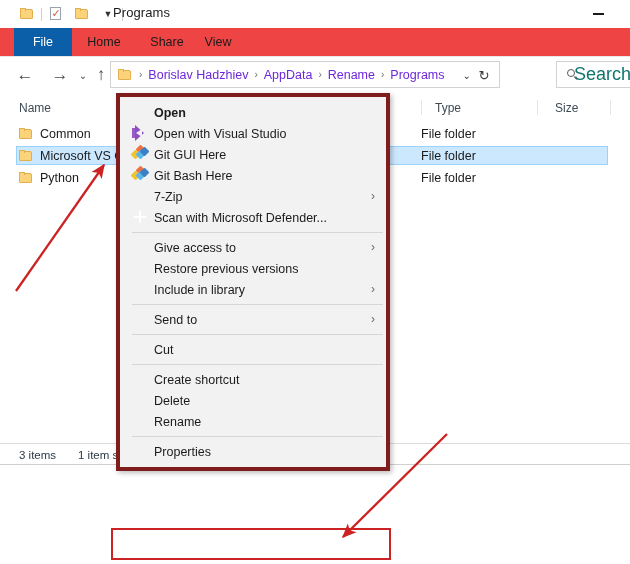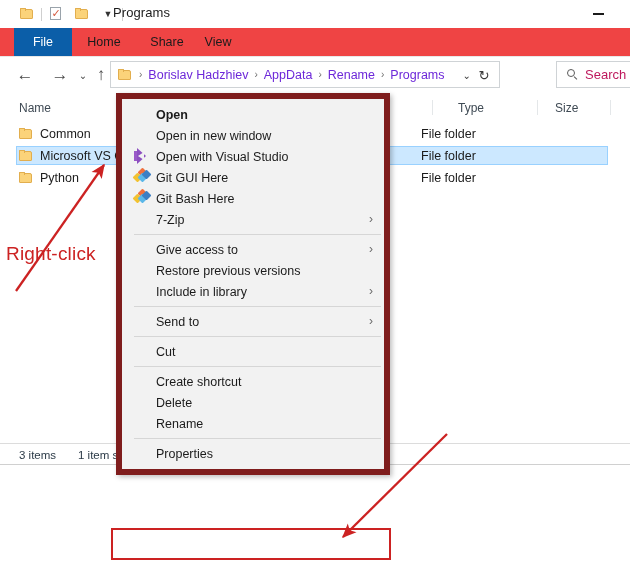--- a/index.html
+++ b/index.html
@@ -52,27 +52,27 @@
   #address-box{position:absolute;left:110px;top:4px;width:390px;height:27px;background:#fff;border:1px solid #cfd3d6;box-sizing:border-box;display:flex;align-items:center;}
   #address-box .folder-ico{margin-left:7px;margin-right:3px;}
   .crumb{font-size:12.5px;color:#6d28d9;padding:0 2px;}
   .crumb-sep{font-size:10px;color:#6f6f6f;padding:0 4px;}
   #address-caret{position:absolute;right:28px;top:0;height:27px;display:flex;align-items:center;font-size:10px;color:#3a3a3a;}
   #refresh-button{position:absolute;right:4px;top:0;height:27px;width:22px;display:flex;align-items:center;justify-content:center;font-size:13px;color:#3a3a3a;}
   #search-box{position:absolute;left:556px;top:4px;width:74px;height:27px;background:#fff;border:1px solid #cfd3d6;border-right:none;box-sizing:border-box;display:flex;align-items:center;}
   #search-icon{margin-left:10px;margin-right:7px;width:11px;height:11px;position:relative;}
   #search-icon:before{content:"";position:absolute;left:0;top:0;width:8px;height:8px;border:1.3px solid #5a5a5a;border-radius:50%;box-sizing:border-box;}
   #search-icon:after{content:"";position:absolute;left:7px;top:7px;width:4px;height:1.3px;background:#5a5a5a;transform:rotate(45deg);transform-origin:left center;}
-  #search-placeholder{font-size:13px;color:#be185d;}
+  #search-placeholder{font-size:18px;color:#0f766e;}
 
   
   #column-headers{position:absolute;left:0;top:95px;width:630px;height:26px;background:#fff;}
   .colhdr{position:absolute;top:0;height:26px;display:flex;align-items:center;font-size:12px;color:#3f4a54;}
   #col-name{left:19px;}
-  #col-type{left:432px;padding-left:25px;border-left:1px solid #e4e7e9;height:15px;margin-top:5px;align-items:center;}
+  #col-type{left:421px;padding-left:13px;border-left:1px solid #e4e7e9;height:15px;margin-top:5px;align-items:center;}
   #col-size{left:537px;padding-left:17px;border-left:1px solid #e4e7e9;height:15px;margin-top:5px;align-items:center;}
   #col-end-div{position:absolute;left:610px;top:100px;width:1px;height:15px;background:#e4e7e9;}
 
   #file-list{position:absolute;left:0;top:124px;width:630px;height:58px;}
   .file-row{position:absolute;left:0;width:630px;height:19px;}
   .file-row .namecell{position:absolute;left:19px;top:0;height:19px;display:flex;align-items:center;gap:7px;width:400px;}
   .file-row .fname{font-size:12.5px;color:#1b1b1b;white-space:nowrap;}
   .file-row .typecell{position:absolute;left:421px;top:0;height:19px;display:flex;align-items:center;font-size:12.5px;color:#1b1b1b;}
   .file-row.selected .selbg{position:absolute;left:16px;top:0;width:592px;height:19px;background:#cce8ff;border:1px solid #99d1ff;box-sizing:border-box;}
 
@@ -80,21 +80,21 @@
   #status-bar{position:absolute;left:0;top:443px;width:630px;height:22px;background:#fff;border-top:1px solid #dcdcdc;}
   #status-bar .stext{position:absolute;top:0;height:22px;display:flex;align-items:center;font-size:11.5px;color:#2b3a47;text-align:center;}
   #status-items{left:19px;}
   #status-selected{left:78px;}
 
   #window-bottom-edge{position:absolute;left:0;top:464px;width:630px;height:1px;background:#d0d0d0;}
   #page-below{position:absolute;left:0;top:465px;width:630px;height:99px;background:#ffffff;}
 
   
   #context-menu{position:absolute;left:116px;top:93px;width:274px;
-    background:#f2f2f2;border:6px solid #7f1d1d;box-sizing:border-box;
+    background:#f2f2f2;border:4px solid #7f1d1d;box-sizing:border-box;
     box-shadow:2px 2px 5px rgba(0,0,0,.26);}
   .mi{position:relative;height:21px;display:flex;align-items:center;cursor:default;}
   .mi .micon{position:absolute;left:12px;top:2px;width:17px;height:17px;}
   .mi .mlabel{position:absolute;left:34px;font-size:12.5px;color:#1b1b1b;white-space:nowrap;}
   .mi .mlabel.bold{font-weight:bold;}
   .mi .chev{position:absolute;right:11px;font-size:12px;color:#6b6b6b;line-height:21px;}
   .msep{height:1px;background:#d6d6d6;margin:4px 3px 4px 12px;}
   .mpad-top{height:5px;}
   .mpad-bot{height:5px;}
 
@@ -228,43 +228,46 @@
   <div id="window-bottom-edge"></div>
   <div id="page-below"></div>
 
   <div id="context-menu">
     <div class="mpad-top"></div>
 
     <div class="mi">
       <span class="mlabel bold">Open</span>
     </div>
     <div class="mi">
-      <span class="mlabel">Open in new window</span>
-    </div>
-    <div class="mi">
       <span class="micon">
         <span class="vs-icon"><span class="vleft"></span><span class="vtri"></span><span class="vtri2"></span></span>
       </span>
       <span class="mlabel">Open with Visual Studio</span>
     </div>
     <div class="mi">
       <span class="micon">
         <span class="git-icon"><span class="d1"></span><span class="d2"></span><span class="d3"></span><span class="d4"></span></span>
       </span>
       <span class="mlabel">Git GUI Here</span>
     </div>
     <div class="mi">
       <span class="micon">
         <span class="git-icon"><span class="d1"></span><span class="d2"></span><span class="d3"></span><span class="d4"></span></span>
       </span>
       <span class="mlabel">Git Bash Here</span>
     </div>
     <div class="mi">
       <span class="mlabel">7-Zip</span>
       <span class="chev">›</span>
+    </div>
+    <div class="mi">
+      <span class="micon">
+        <span class="def-icon"></span>
+      </span>
+      <span class="mlabel">Scan with Microsoft Defender...</span>
     </div>
 
     <div class="msep"></div>
 
     <div class="mi">
       <span class="mlabel">Give access to</span>
       <span class="chev">›</span>
     </div>
     <div class="mi">
       <span class="mlabel">Restore previous versions</span>
@@ -313,15 +316,14 @@
   <svg id="annotations" viewBox="0 0 630 564" xmlns="http://www.w3.org/2000/svg">
     <defs>
       <marker id="arrowhead-red" markerWidth="7" markerHeight="7" refX="5.6" refY="3" orient="auto" markerUnits="strokeWidth">
         <path d="M0,0.3 L6.2,3 L0,5.7 L1.5,3 Z" fill="#cc2222"></path>
       </marker>
     </defs>
     <line x1="16" y1="291" x2="104" y2="165" stroke="#cc2222" stroke-width="2.3" marker-end="url(#arrowhead-red)"></line>
     <line x1="447" y1="434" x2="343" y2="537" stroke="#cc2222" stroke-width="2.3" marker-end="url(#arrowhead-red)"></line>
   </svg>
 
-  <div id="right-click-label">Right-click</div>
 
 </div>
 
 </body></html>

